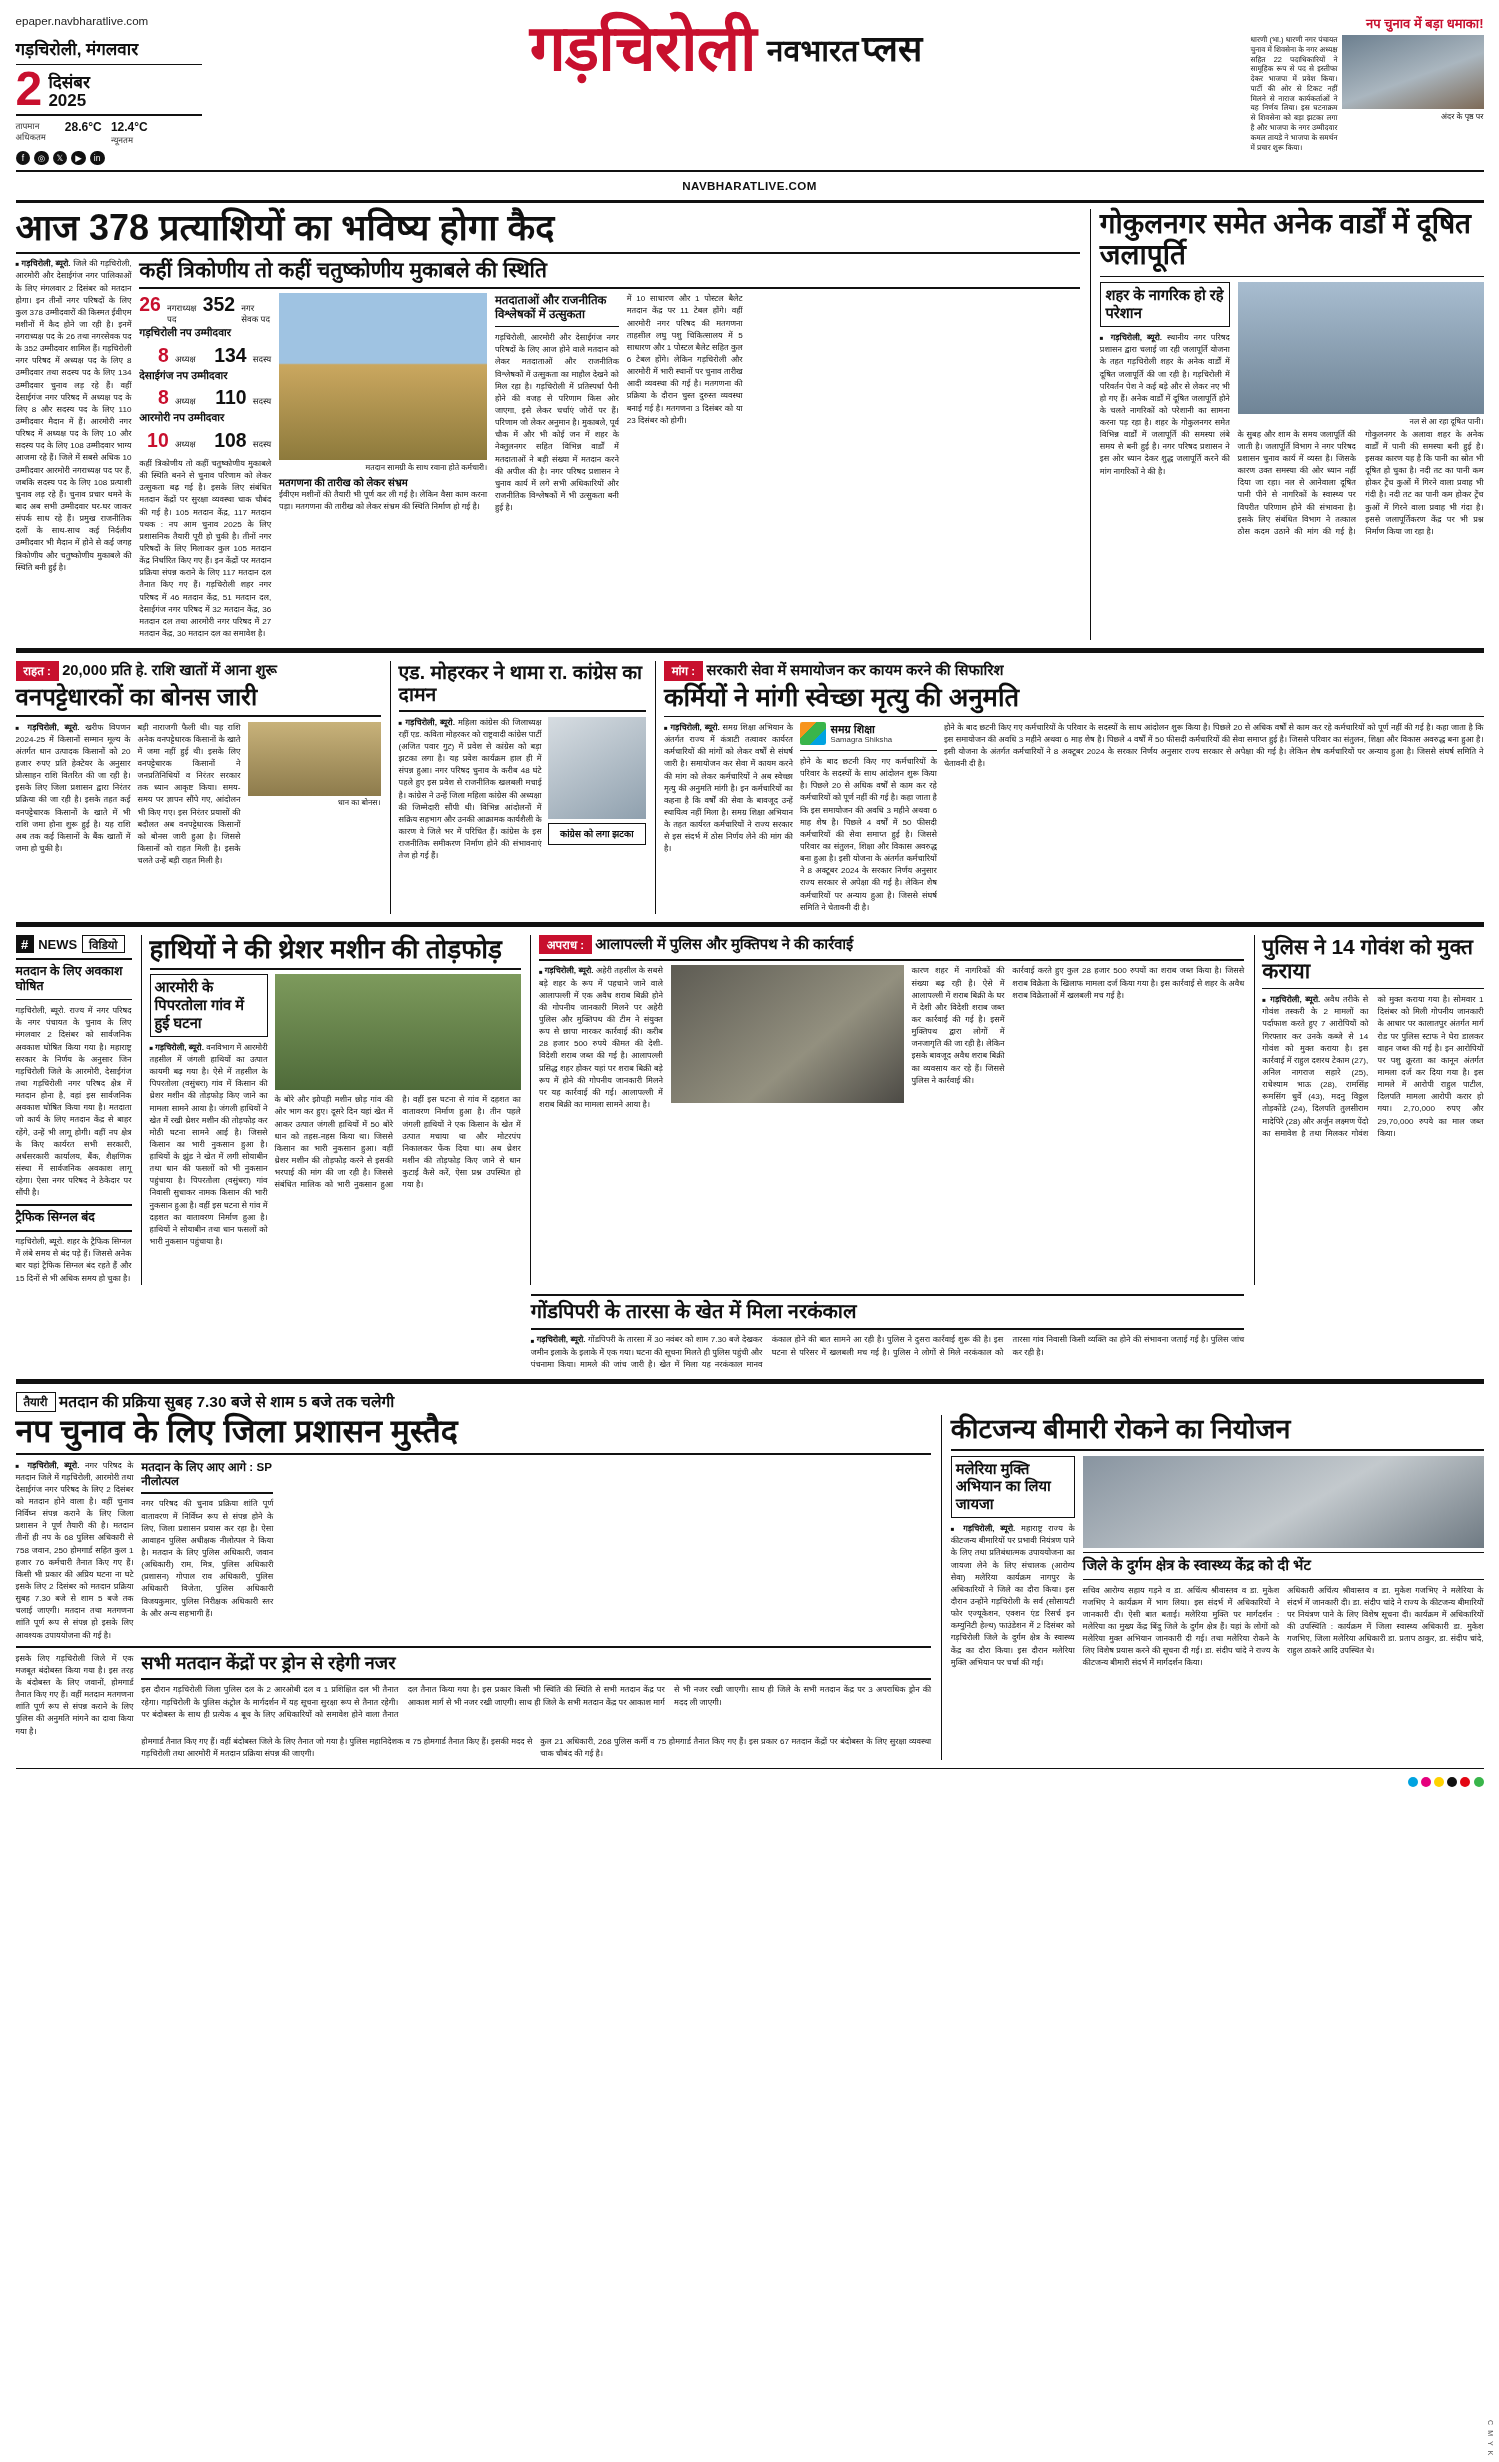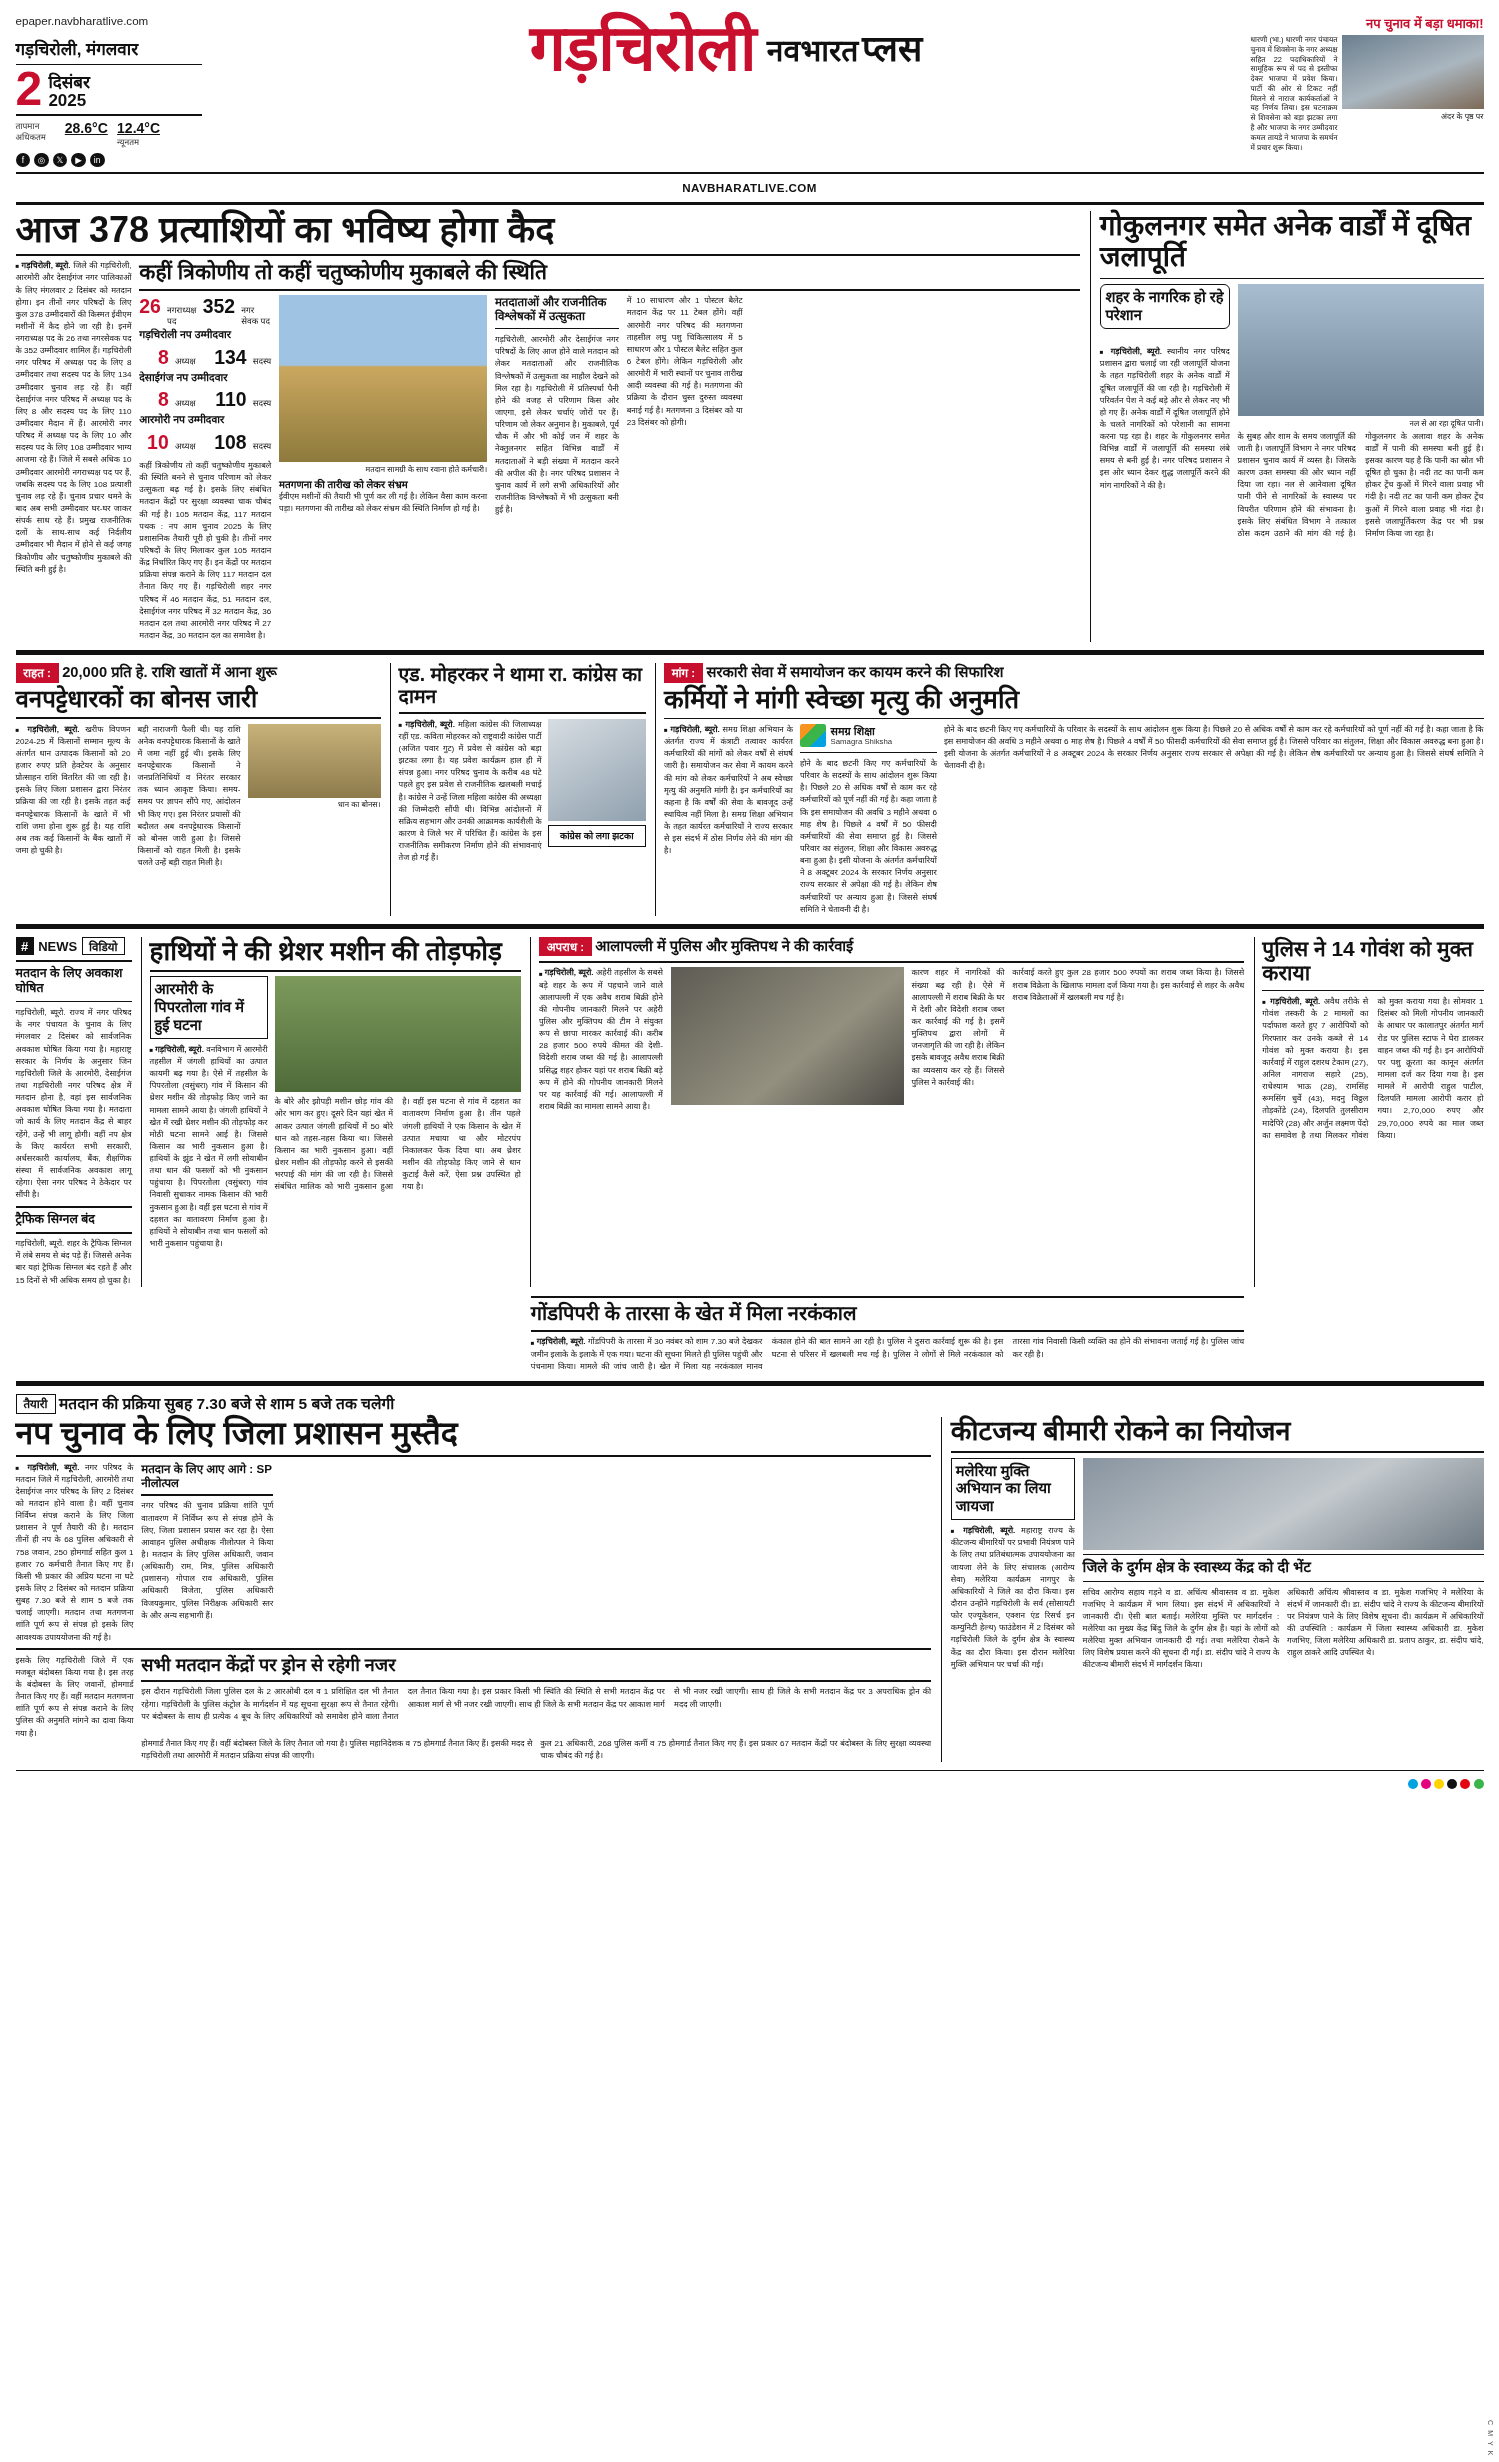--- a/index.html
+++ b/index.html
@@ -27,21 +27,21 @@
   .mh-url { font-size:11.6px; color:#222; }
   .mh-place { font-size:17px; font-weight:bold; margin-top:10px; }
   .mh-sep { height:1.6px; background:#111; margin:3.9px 0 3.1px; }
   .mh-date { display:flex; align-items:flex-end; gap:6.2px; }
   .mh-day { font-size:48px; font-weight:bold; line-height:0.85; color:#c8102e; }
   .mh-mon { font-size:17px; font-weight:bold; line-height:1.05; }
   .mh-yr { font-size:17px; font-weight:bold; line-height:1.05; }
   .mh-sep2 { height:1.6px; background:#111; margin:4.7px 0 3.9px; }
   .mh-temp { display:flex; gap:9.3px; align-items:flex-start; font-size:9.3px; }
   .mh-temp .lbl { font-size:8.5px; color:#333; }
-  .mh-temp .val { font-size:14px; font-weight:bold;text-decoration:underline; }
+  .mh-temp .val { font-size:12px; font-weight:bold; }
   .socials { display:flex; gap:3.9px; margin-top:6.2px; }
   .soc { width:14.7px; height:14.7px; border-radius:50%; background:#111; color:#fff;
          font-size:8.5px; display:flex; align-items:center; justify-content:center; }
   .mh-center { flex:1 1 auto; text-align:center; padding-top:4.7px; }
   .logo-line { display:flex; align-items:center; justify-content:center; gap:11px; }
   .logo-main { font-size:64px; font-weight:bold; color:#c8102e; line-height:0.95;
                font-family:"Liberation Serif", serif; letter-spacing:-0.8px; }
   .logo-stack { text-align:left; line-height:0.95; }
   .logo-nav { font-size:30px; font-weight:bold; color:#111; font-family:"Liberation Serif", serif;}
   .logo-plus { font-size:36px; font-weight:bold; color:#111; font-family:"Liberation Serif", serif;}
@@ -247,21 +247,21 @@
           </div>
         </div>
       </div>
     </div>
 
     <div class="col vr" style="width:394px;flex:0 0 394px;padding-left:9.3px;">
       <div class="sec-hl">गोकुलनगर समेत अनेक वार्डों में दूषित जलापूर्ति</div>
       <div class="hr-thin"></div>
       <div class="row" style="gap:7.8px;">
         <div class="col" style="width:130px;flex:0 0 130px;">
-          <div class="boxed" style="border-width:0.8px;padding:3.9px 4.7px;margin-bottom:17px;border-radius:6px;">
+          <div class="boxed" style="border-width:0.8px;padding:3.9px 4.7px;margin-bottom:5px;">
             <div class="small-hl">शहर के नागरिक हो रहे परेशान</div>
           </div>
           <div class="body-txt">
             <span class="bullet dt">गड़चिरोली, ब्यूरो.</span>
             <span>स्थानीय नगर परिषद प्रशासन द्वारा चलाई जा रही जलापूर्ति योजना के तहत गड़चिरोली शहर के अनेक वार्डों में दूषित जलापूर्ति की जा रही है। गड़चिरोली में परिवर्तन पेश ने कई बड़े और से लेकर नए भी हो गए हैं। अनेक वार्डों में दूषित जलापूर्ति होने के चलते नागरिकों को परेशानी का सामना करना पड़ रहा है। शहर के गोकुलनगर समेत विभिन्न वार्डों में जलापूर्ति की समस्या लंबे समय से बनी हुई है। नगर परिषद प्रशासन ने इस ओर ध्यान देकर शुद्ध जलापूर्ति करने की मांग नागरिकों ने की है।</span>
           </div>
         </div>
         <div class="col" style="flex:1 1 auto;">
           <div class="photo tap" style="height:132px"></div>
           <div class="cap">नल से आ रहा दूषित पानी।</div>

